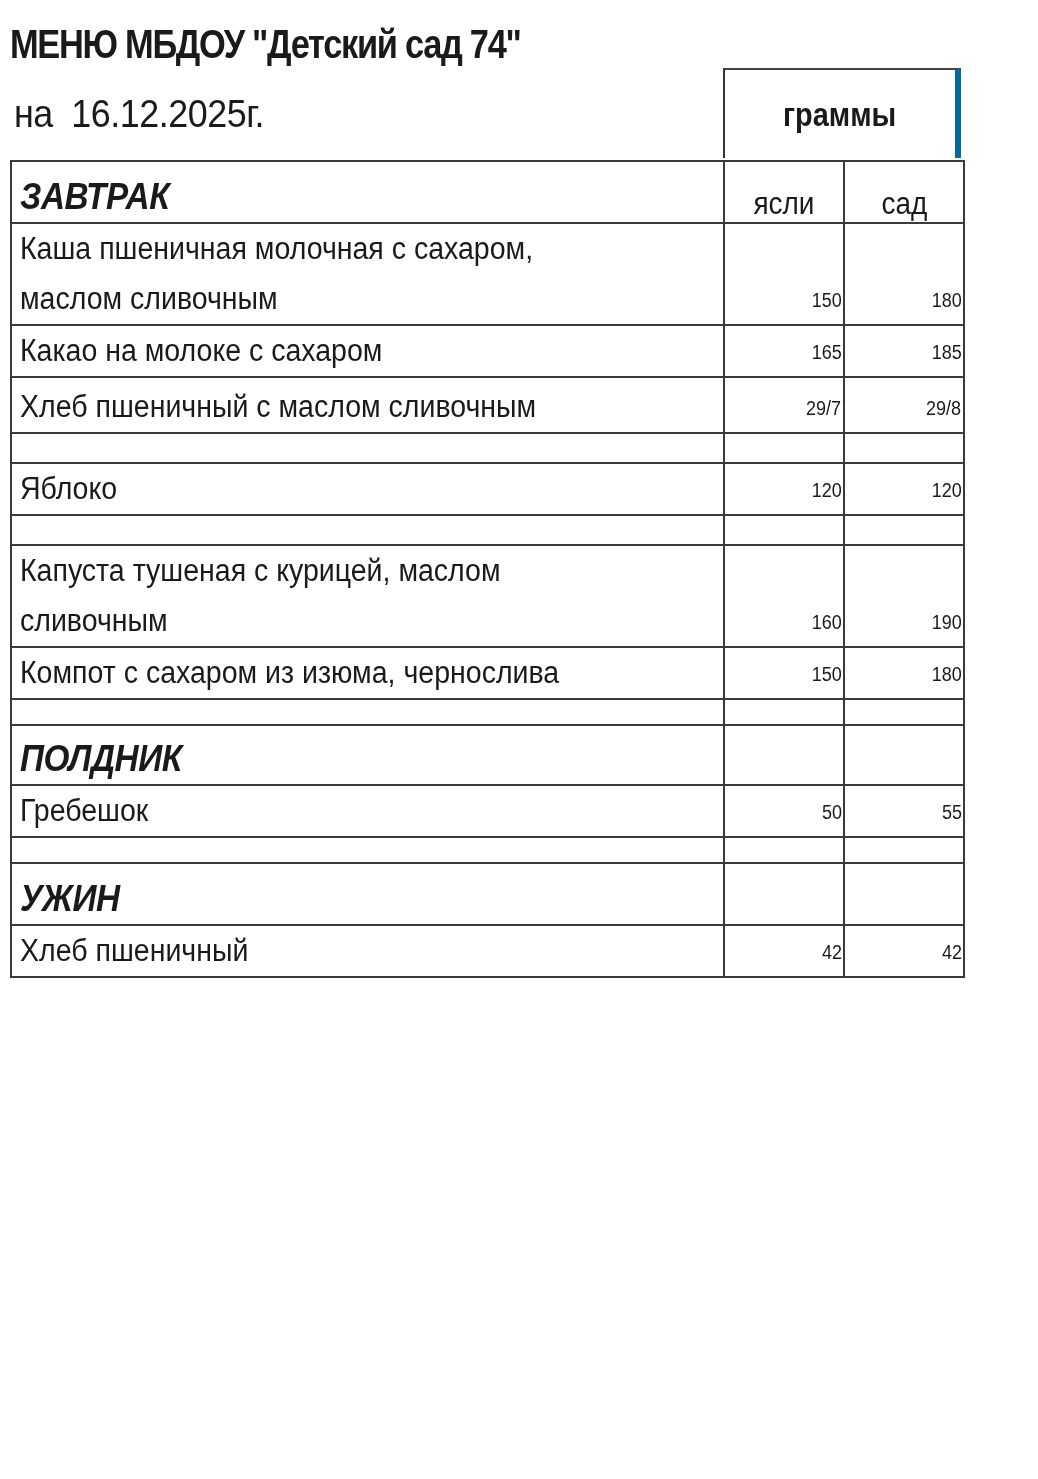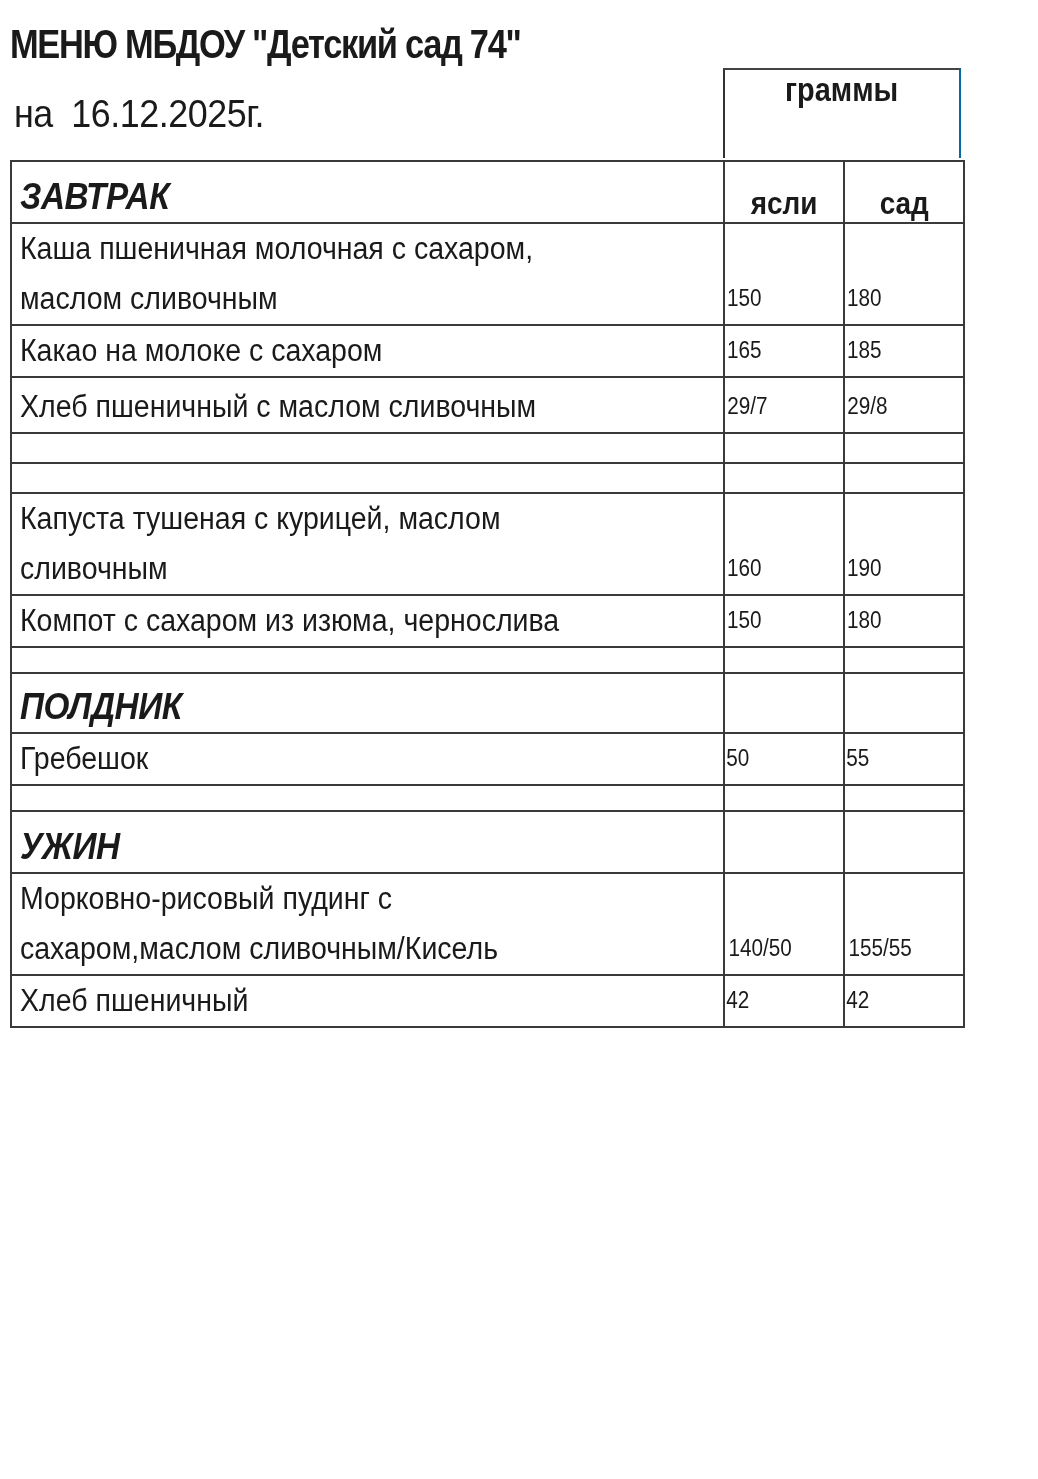--- a/index.html
+++ b/index.html
@@ -4,32 +4,32 @@
   <style>
     html, body { margin: 0; padding: 0; background: #ffffff; }
     body { width: 1038px; height: 1479px; position: relative; overflow: hidden;
            font-family: "Liberation Sans", "DejaVu Sans", sans-serif; color: #1a1a1a; }
     .title { position: absolute; left: 10px; top: 22px; font-size: 40px; font-weight: bold;
              letter-spacing: -1.5px; transform: scaleX(0.86); transform-origin: left top; white-space: nowrap; }
     .date { position: absolute; left: 14px; top: 92px; font-size: 39px; letter-spacing: -0.5px;
             transform: scaleX(0.92); transform-origin: left top; white-space: nowrap; }
     .date .lbl { margin-right: 20px; }
     .grams-box { position: absolute; left: 723px; top: 68px; width: 238px; height: 90px;
-                 border-top: 2px solid #444; border-left: 2px solid #333; border-right: 2px solid #0369a1;
-                 display: flex; justify-content: center; box-sizing: border-box; }
+                 border-top: 2px solid #444; border-left: 2px solid #333; border-right: 6px solid #0369a1;
+                 display: flex; align-items: center; justify-content: center; box-sizing: border-box; }
     .grams-box span { font-size: 34px; font-weight: bold; transform: scaleX(0.85); display: inline-block; }
     table.menu { position: absolute; left: 10px; top: 160px; border-collapse: collapse; table-layout: fixed; }
     table.menu td { border: 2px solid #3a3a3a; padding: 0; box-sizing: border-box; vertical-align: bottom; }
     td.name { width: 713px; padding-left: 8px !important; font-size: 31px; line-height: 50px; white-space: nowrap; }
     td.name .t { display: inline-block; transform: scaleX(0.92); transform-origin: left bottom; }
-    td.num { width: 120px; text-align: left; font-size: 23px; padding-bottom: 12px !important; }
+    td.num { width: 120px; text-align: right; font-size: 20px; padding-bottom: 12px !important; }
     td.num .t { display: inline-block; transform: scaleX(0.9); }
     td.section { font-size: 37px; font-weight: bold; font-style: italic; vertical-align: middle; }
     td.section .t { transform: scaleX(0.9); transform-origin: left center; display: inline-block; letter-spacing: -0.5px; }
-    td.colhdr { font-size: 31px; font-weight: bold; text-align: center; vertical-align: middle; padding-bottom: 0 !important; }
+    td.colhdr { font-size: 31px; font-weight: normal; text-align: center; vertical-align: middle; padding-bottom: 0 !important; }
   </style>
 </head>
 <body>
 
 <div class="title">МЕНЮ МБДОУ "Детский сад 74"</div>
 <div class="date">
   <span class="lbl">на</span><span>16.12.2025г.</span>
 </div>
 <div class="grams-box">
   <span>граммы</span>
@@ -57,20 +57,25 @@
     <td class="name"><span class="t">Хлеб пшеничный с маслом сливочным</span></td>
     <td class="num"><span class="t">29/7</span></td>
     <td class="num"><span class="t">29/8</span></td>
   </tr>
   <tr style="height:30px">
         <td class="name"></td>
         <td class="num"></td>
         <td class="num"></td>
       </tr>
 
+  <tr style="height:52px">
+    <td class="name"><span class="t">Яблоко</span></td>
+    <td class="num"><span class="t">120</span></td>
+    <td class="num"><span class="t">120</span></td>
+  </tr>
   <tr style="height:30px">
         <td class="name"></td>
         <td class="num"></td>
         <td class="num"></td>
       </tr>
 
   <tr style="height:98px">
     <td class="name"><span class="t"><span>Капуста тушеная с курицей, маслом</span><br><span>сливочным</span></span></td>
     <td class="num"><span class="t">160</span></td>
     <td class="num"><span class="t">190</span></td>
@@ -100,24 +105,19 @@
         <td class="name"></td>
         <td class="num"></td>
         <td class="num"></td>
       </tr>
 
   <tr style="height:62px">
     <td class="name section"><span class="t">УЖИН</span></td>
     <td class="num"></td>
         <td class="num"></td>
   </tr>
-  <tr style="height:100px">
-    <td class="name"><span class="t"><span>Морковно-рисовый пудинг с</span><br><span>сахаром,маслом сливочным/Кисель</span></span></td>
-    <td class="num"><span class="t">140/50</span></td>
-    <td class="num"><span class="t">155/55</span></td>
-  </tr>
   <tr style="height:50px">
     <td class="name"><span class="t">Хлеб пшеничный</span></td>
     <td class="num"><span class="t">42</span></td>
     <td class="num"><span class="t">42</span></td>
   </tr>
 </tbody>
   </table>
 
 </body></html>

